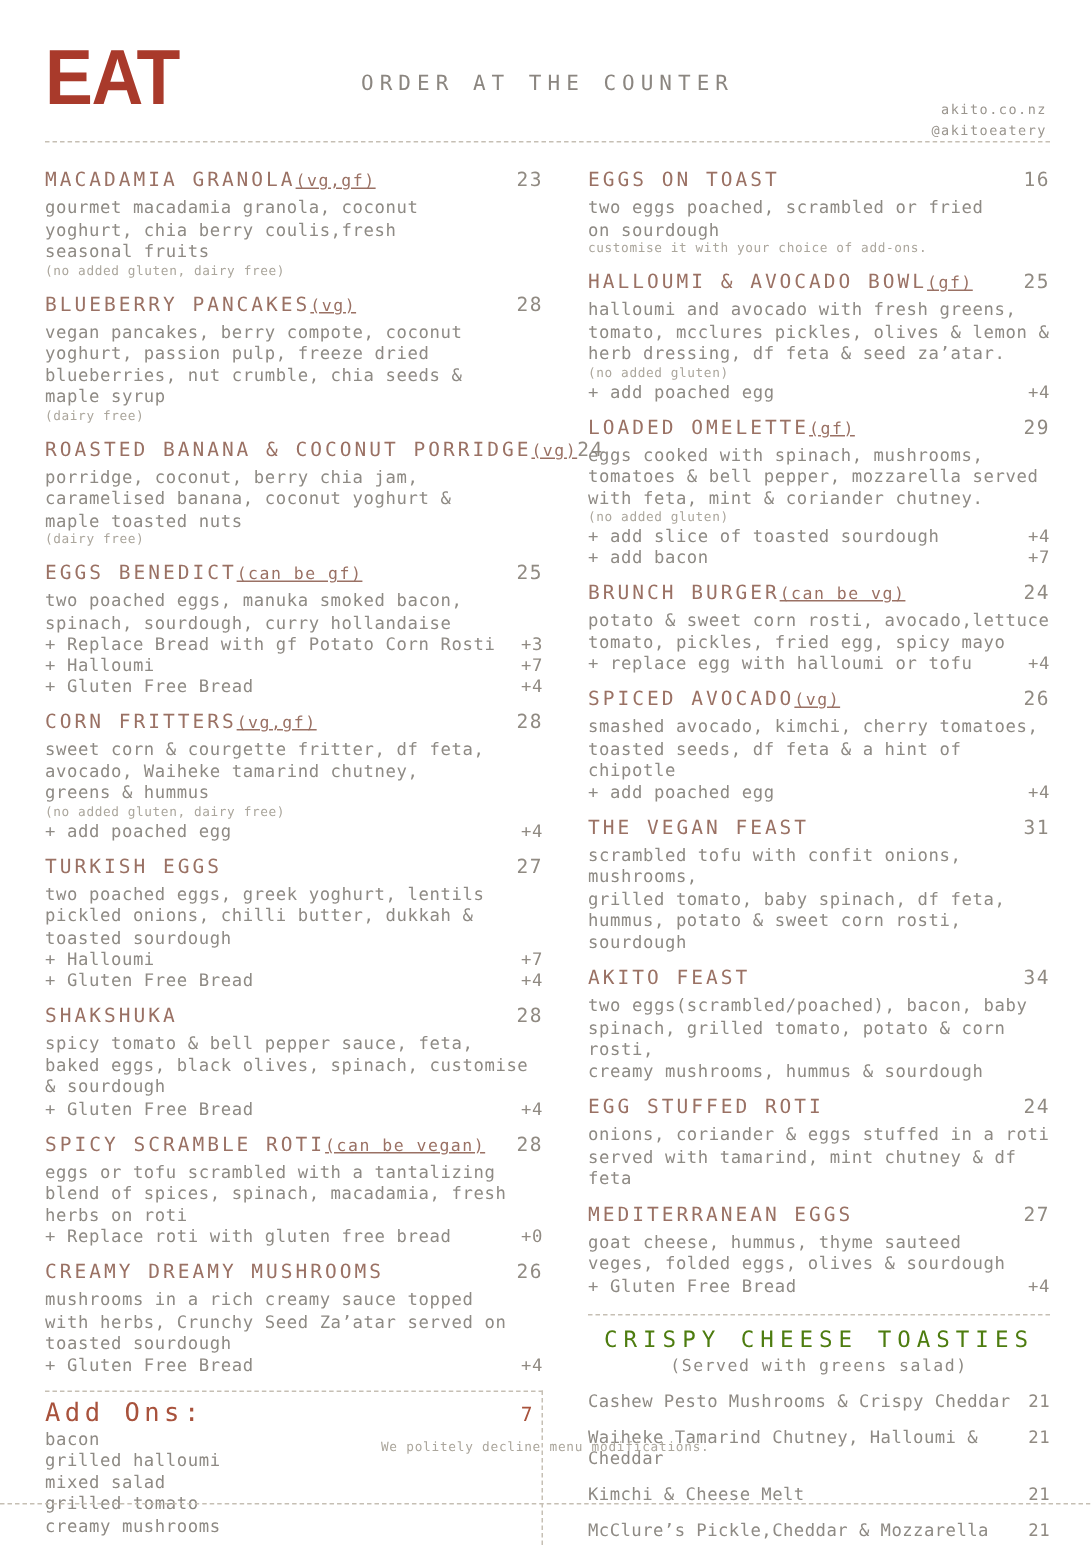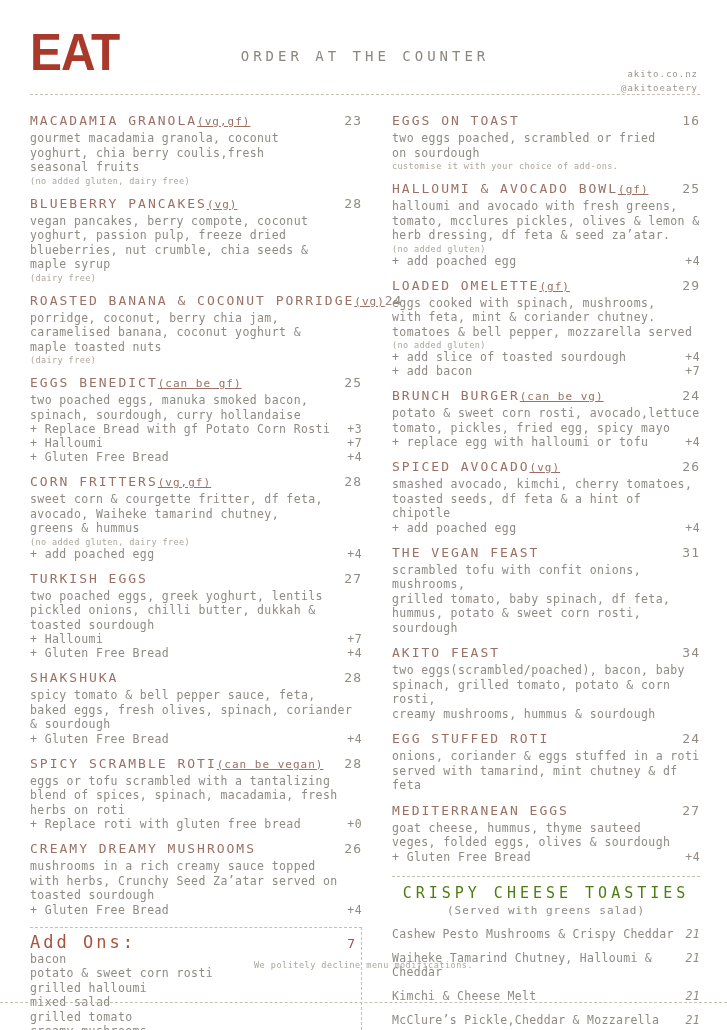--- a/index.html
+++ b/index.html
@@ -54,21 +54,21 @@
   .addons-head { display:flex; align-items:baseline;gap:12px; }
   .addons-title { font-size:17px; letter-spacing:3px; color:#A8523C; }
   .addons-price { margin-left:auto; font-size:13px; color:#A8523C; }
   .addon-line { font-size:11.5px; line-height:14.5px; letter-spacing:.4px; color:#8E8A84; }
 
   
   .toasties { margin-top:12px; border-top:1.5px dashed #C6BFB4; padding-top:7px; }
   .toasties-title { text-align:center; font-size:15px; letter-spacing:4px; color:#4d7c0f; }
   .toasties-sub { text-align:center; font-size:11px; letter-spacing:1px; color:#8E8A84; margin-top:2px; }
   .toastie-row { display:flex; font-size:11.5px; letter-spacing:.3px; color:#8E8A84; margin-top:10px; }
-  .toastie-price { margin-left:auto; color:#908A82;font-style:italic; }
+  .toastie-price { margin-left:auto; color:#908A82; }
   .bottom-rule { position:absolute; left:0; right:0; top:1002px; border-top:1.5px dashed #C6BFB4; }
   .footer { position:absolute; left:0; right:0; top:960px; text-align:center; font-size:8.5px; letter-spacing:.5px; color:#ABA69C; }
 </style>
 </head>
 <body>
 
 <div class="page">
 
   <div class="header">
     <div class="logo">EAT</div>
@@ -177,21 +177,21 @@
               <span class="extra-price">+4</span>
             </div>
           </div>
           <div class="menu-item">
             <div class="name-row">
               <span class="item-name">SHAKSHUKA</span>
               <span class="item-price">28</span>
             </div>
             <div class="desc">
               <div class="desc-line">spicy tomato &amp; bell pepper sauce, feta,</div>
-              <div class="desc-line">baked eggs, fresh olives, spinach, coriander</div>
+              <div class="desc-line">baked eggs, black olives, spinach, customise</div>
               <div class="desc-line">&amp; sourdough</div>
             </div>
             <div class="extra-row">
               <span>+ Gluten Free Bread</span>
               <span class="extra-price">+4</span>
             </div>
           </div>
           <div class="menu-item">
             <div class="name-row">
               <span class="item-name">SPICY SCRAMBLE ROTI<span class="item-tag">(can be vegan)</span></span>
@@ -223,21 +223,20 @@
             </div>
           </div>
         </div>
       <div class="addons">
         <div class="addons-head">
           <span class="addons-title">Add Ons:</span>
           <span class="addons-price">7</span>
         </div>
         <div id="addon-list">
             <div class="addon-line">bacon</div>
-            <div class="addon-line">potato &amp; sweet corn rosti</div>
             <div class="addon-line">grilled halloumi</div>
             <div class="addon-line">mixed salad</div>
             <div class="addon-line">grilled tomato</div>
             <div class="addon-line">creamy mushrooms</div>
           </div>
       </div>
     </div>
 
     <div class="col-right">
       <div id="right-items">
@@ -268,22 +267,22 @@
               <span class="extra-price">+4</span>
             </div>
           </div>
           <div class="menu-item">
             <div class="name-row">
               <span class="item-name">LOADED OMELETTE<span class="item-tag">(gf)</span></span>
               <span class="item-price">29</span>
             </div>
             <div class="desc">
               <div class="desc-line">eggs cooked with spinach, mushrooms,</div>
+              <div class="desc-line">tomatoes &amp; bell pepper, mozzarella served</div>
               <div class="desc-line">with feta, mint &amp; coriander chutney.</div>
-              <div class="desc-line">tomatoes &amp; bell pepper, mozzarella served</div>
             </div>
             <div class="fine">(no added gluten)</div>
             <div class="extra-row">
               <span>+ add slice of toasted sourdough</span>
               <span class="extra-price">+4</span>
             </div>
             <div class="extra-row">
               <span>+ add bacon</span>
               <span class="extra-price">+7</span>
             </div>

